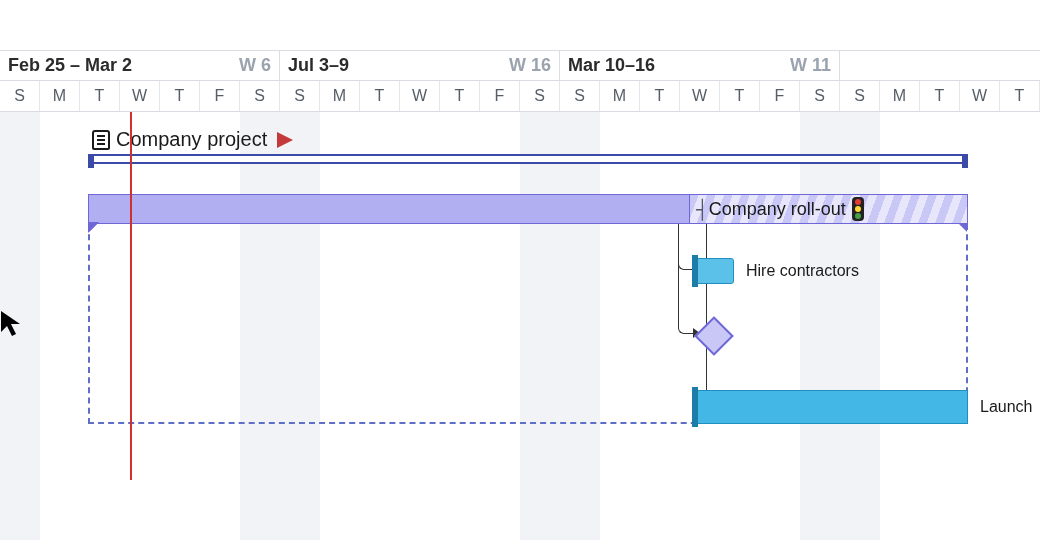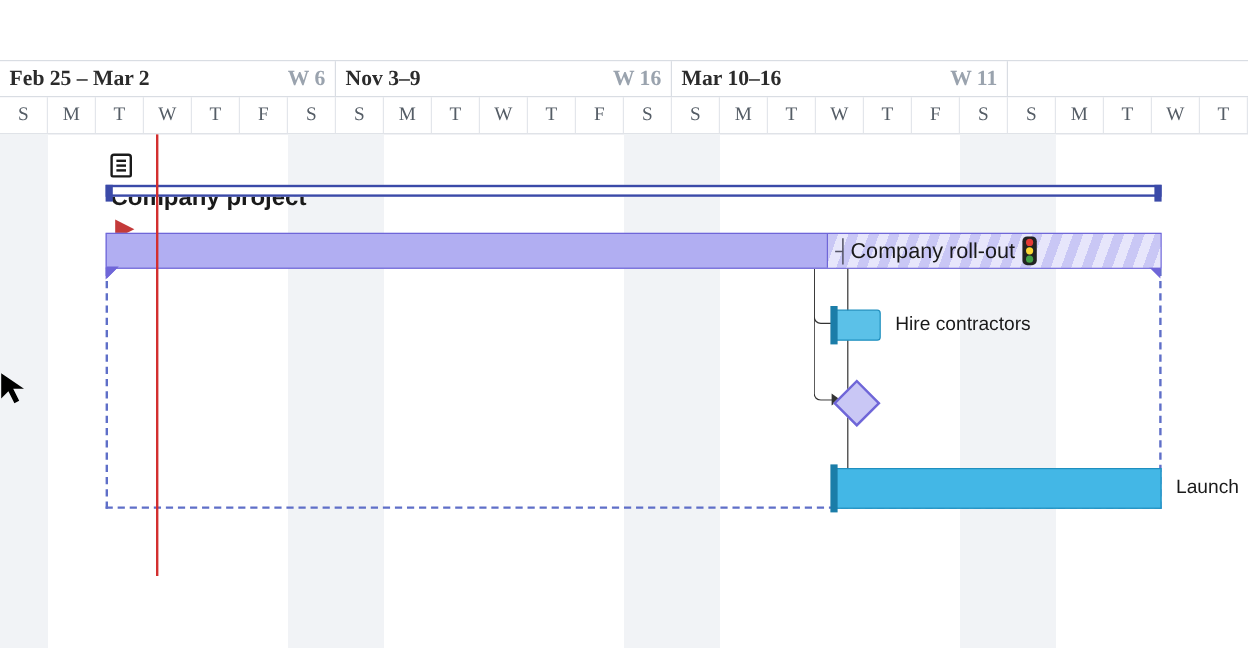--- a/index.html
+++ b/index.html
@@ -13,21 +13,20 @@
     position: relative;
   }
 
   
   .timeline-header {
     position: absolute;
     left: 0; right: 0; top: 50px;
     height: 62px;
     border-top: 1px solid #d9dde3;
     border-bottom: 1px solid #d9dde3;
-    font-family: Liberation Serif, serif;
   }
   .week-row {
     display: flex;
     height: 30px;
     border-bottom: 1px solid #d9dde3;
   }
   .week-cell {
     position: relative;
     border-right: 1px solid #d9dde3;
     display: flex;
@@ -104,24 +103,24 @@
     width: 6px; height: 14px;
     background: #3b4aa8;
   }
   .summary-bar::before { left: -2px; }
   .summary-bar::after  { right: -2px; }
 
   
   .title-row {
     position: absolute;
     display: flex;
+    align-items: center;
     gap: 6px;
     font-size: 20px;
-    font-weight: 700;
-    flex-direction: column;
+    font-weight: 400;
   }
   .clip-icon {
     width: 18px; height: 20px;
     border: 2px solid #1a1a1a;
     border-radius: 3px 3px 2px 2px;
     position: relative;
   }
   .clip-icon::before {
     content:"";
     position:absolute;
@@ -247,21 +246,21 @@
 </head>
 <body>
 
 <div class="timeline-header">
   <div class="week-row">
     <div class="week-cell" style="width:280px">
       <span>Feb 25 – Mar 2</span>
       <span class="week-num">W 6</span>
     </div>
     <div class="week-cell" style="width:280px">
-      <span>Nov 3–9</span>
+      <span>Jul 3–9</span>
       <span class="week-num">W 16</span>
     </div>
     <div class="week-cell" style="width:280px">
       <span>Mar 10–16</span>
       <span class="week-num">W 11</span>
     </div>
   </div>
   <div class="day-row" id="day-row">
       <div class="day-cell" style="width: 40px;">S</div>
       <div class="day-cell" style="width: 40px;">M</div>

